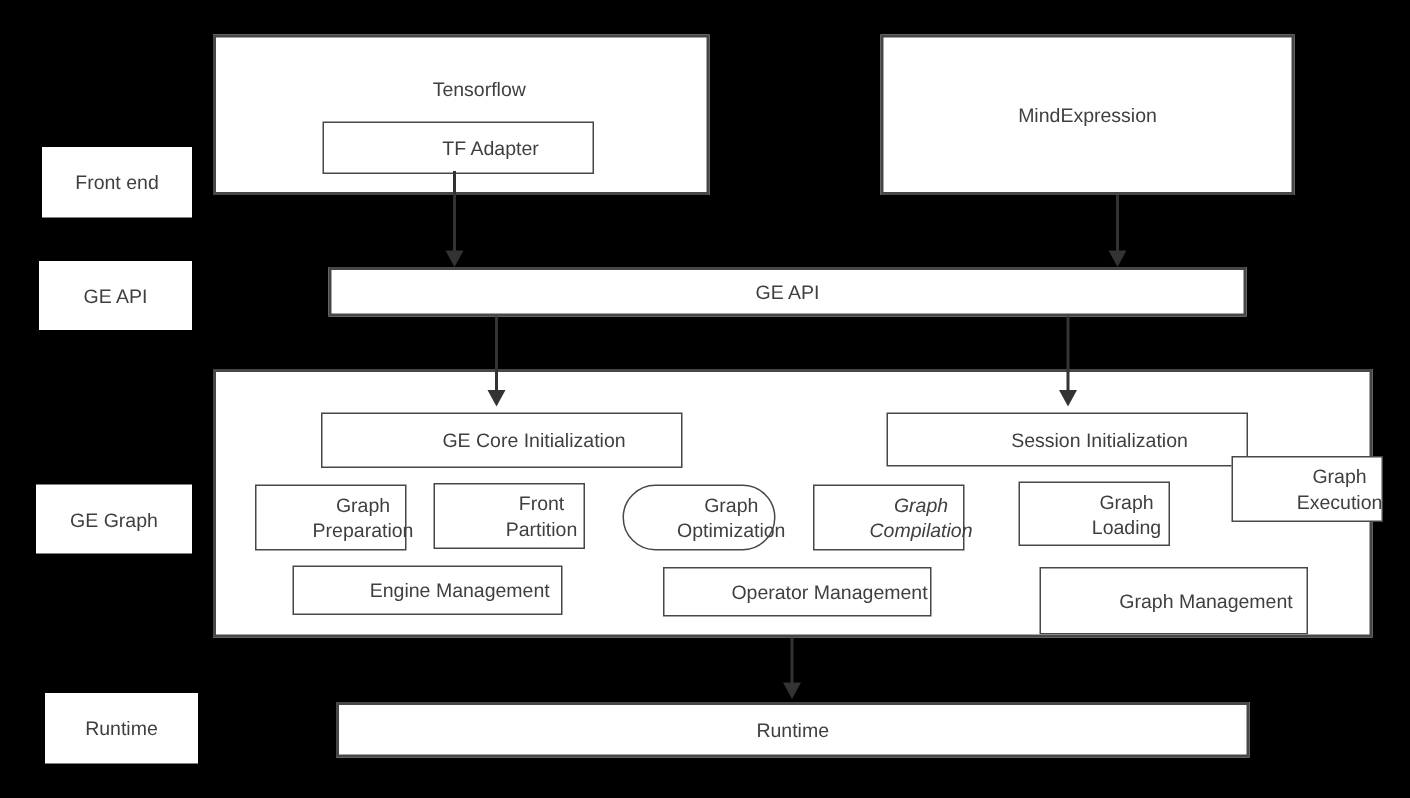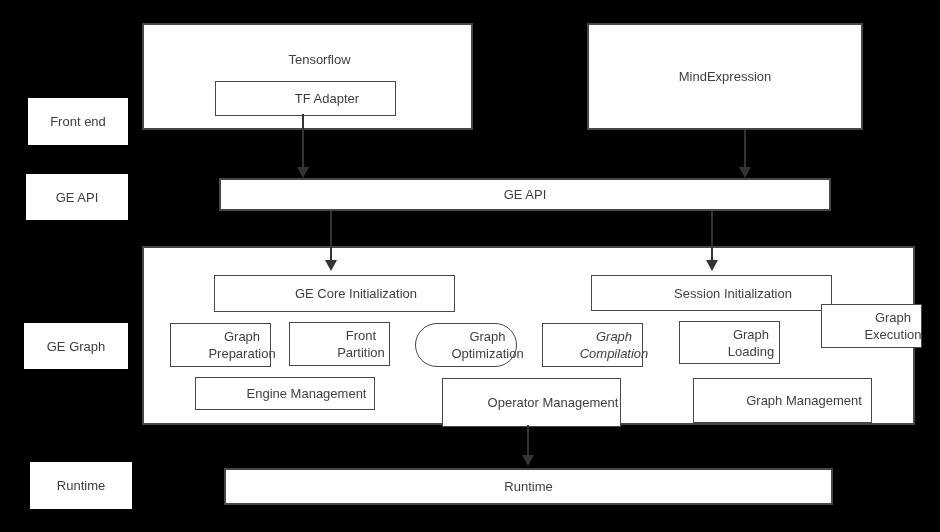--- a/index.html
+++ b/index.html
@@ -38,21 +38,21 @@
   .ge-core-wrap{left:142px;top:246px;width:773px;height:179px;display:block;}
   .init-core{left:70px;top:27px;width:241px;height:37px;}
   .init-session{left:447px;top:27px;width:241px;height:36px;}
   .mod-prep{left:26px;top:75px;width:101px;height:44px;}
   .mod-part{left:145px;top:74px;width:101px;height:44px;}
   .mod-opt{left:271px;top:75px;width:102px;height:44px;border-radius:22px;}
   .mod-comp{left:398px;top:75px;width:101px;height:44px;font-style:italic;}
   .mod-load{left:523px;top:73px;width:101px;height:43px;margin-left:12px;}
   .mod-exec{left:649px;top:56px;width:101px;height:44px;margin-left:28px;}
   .mgmt-engine{left:51px;top:129px;width:180px;height:33px;}
-  .mgmt-operator{left:298px;top:130px;width:179px;height:49px;}
+  .mgmt-operator{left:298px;top:130px;width:179px;height:33px;}
   .mgmt-graph{left:549px;top:130px;width:179px;height:45px;}
   
   .runtime-bar{left:224px;top:468px;width:609px;height:37px;}
   
   .arrow{position:absolute;width:12px;z-index:5;}
   .arrow .line{position:absolute;left:4.8px;top:0;bottom:9px;width:2.5px;background:var(--arrow);}
   .arrow .head{position:absolute;bottom:0;left:0;width:0;height:0;
     border-left:6px solid transparent;border-right:6px solid transparent;
     border-top:11px solid var(--arrow);}
   .arrow-tf{left:297px;top:114px;height:64px;}

